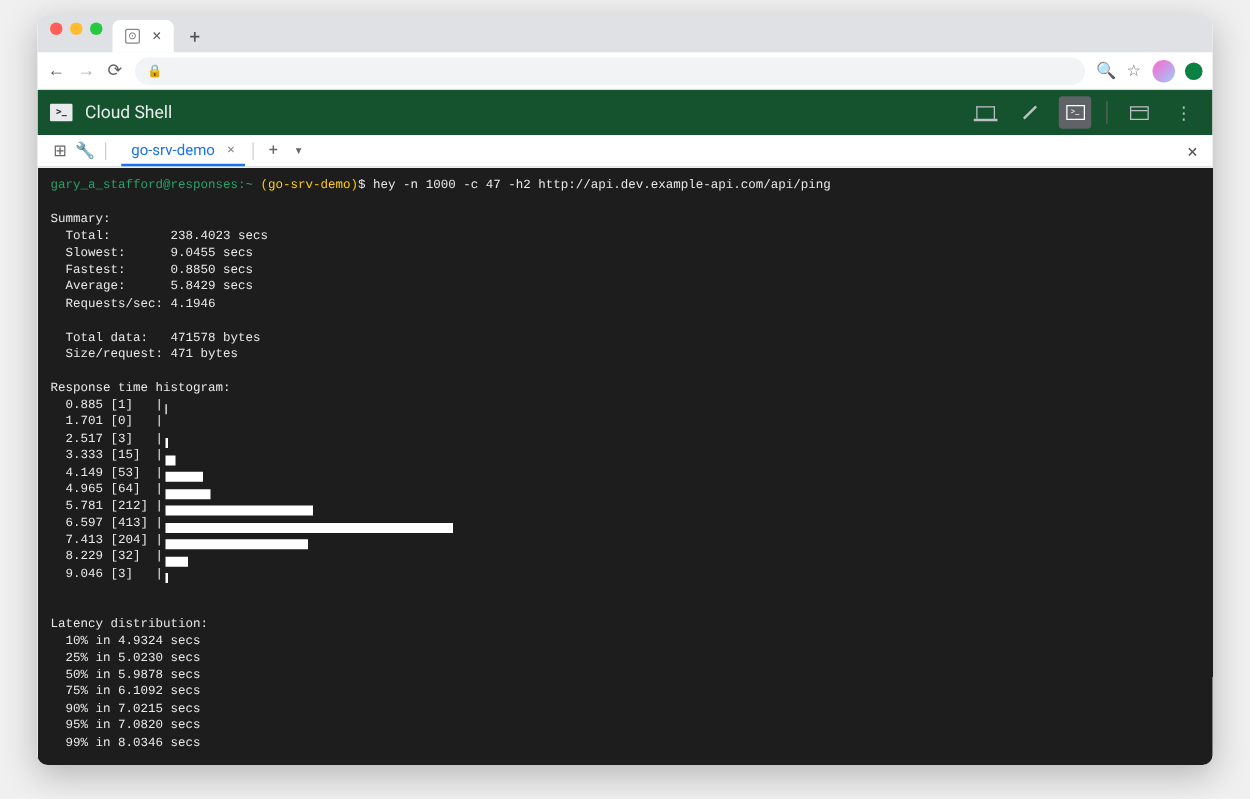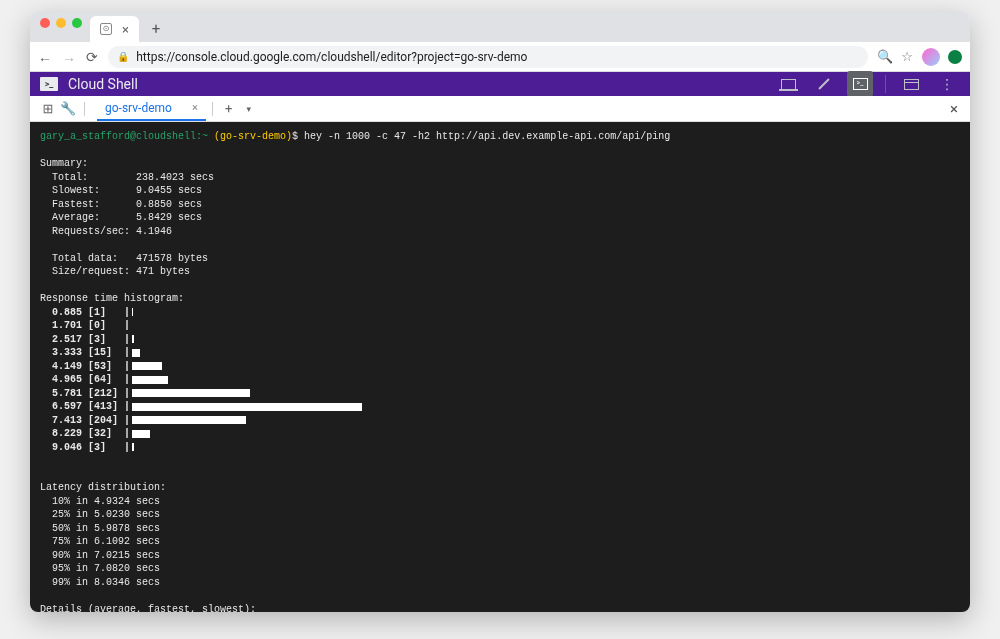--- a/index.html
+++ b/index.html
@@ -46,21 +46,21 @@
     font-size:12px; color:#202124;
   }
   .lock{color:#5f6368;font-size:10px;}
   .url-bar .ric{display:flex;gap:8px;align-items:center;}
   .ric .ico{width:14px;height:14px;color:#757575;font-size:13px;display:flex;align-items:center;justify-content:center;}
   .avatar{width:18px;height:18px;border-radius:50%;background:linear-gradient(135deg,#f6c,#9cf);}
   .gdot{width:14px;height:14px;border-radius:50%;background:#0b8043;}
 
   
   .cs-header{
-    height:24px; background:#4c1d95; color:#e8eaed;
+    height:36px; background:#14532d; color:#e8eaed;
     display:flex; align-items:center; padding:0 10px; gap:10px;
     font-size:14px;
   }
   .cs-logo{width:18px;height:14px;background:#e8eaed;display:inline-block;position:relative;border-radius:1px;}
   .cs-logo::before{content:">_";position:absolute;inset:0;color:#3c4043;font-size:9px;line-height:14px;text-align:center;font-weight:bold;}
   .cs-header .spacer{flex:1;}
   .hbtn{width:26px;height:26px;display:flex;align-items:center;justify-content:center;color:#bdc1c6;font-size:14px;border-radius:3px;}
   .hbtn.active{background:#5f6368;color:#fff;}
   .hbtn .laptop{width:15px;height:10px;border:1.5px solid currentColor;border-bottom:none;position:relative;}
   .hbtn .laptop::after{content:"";position:absolute;left:-3px;right:-3px;bottom:-2px;height:2px;background:currentColor;}
@@ -72,40 +72,40 @@
   .hbar-divider{width:1px;height:18px;background:#5f6368;margin:0 2px;}
 
   
   .editor-tb{
     height:26px; background:#fff; border-bottom:1px solid #ddd;
     display:flex; align-items:center; padding:0 8px;
     font-size:12px; color:#555;
   }
   .tb-icon{width:20px;height:20px;display:flex;align-items:center;justify-content:center;color:#666;font-size:13px;}
   .file-tab{
-    display:flex;align-items:center;gap:20px;padding:0 8px;height:100%;
+    display:flex;align-items:center;gap:10px;padding:0 8px;height:100%;
     color:#1a73e8;border-bottom:2px solid #1a73e8;margin-left:6px;
     font-size:12px;
   }
   .file-tab .x{color:#888;font-size:11px;}
   .editor-tb .sep{width:1px;height:14px;background:#ccc;margin:0 6px;}
   .editor-tb .spacer{flex:1;}
   .close-big{font-size:15px;color:#555;padding:0 4px;}
 
   
   .terminal{
     flex:1; background:#1d1d1d; color:#e8e8e8;
     font-family:Menlo,Consolas,"Courier New",monospace;
     font-size:10px; line-height:1.35;
     padding:8px 10px; overflow:auto; white-space:pre;
   }
   .prompt-user{color:#26a269;}
   .prompt-proj{color:#ffcc00;}
   .cmd{color:#e8e8e8;}
-  .hist-row{display:inline-flex;align-items:center;font-weight:bold;}
+  .hist-row{display:inline-flex;align-items:flex-end;}
   .hist-bar{display:inline-block;height:8px;background:#fff;margin-left:2px;}
 </style>
 </head>
 <body>
 
 <div class="window">
 
   <div class="chrome-tabs">
     <div class="traffic">
       <span class="dot red"></span>
@@ -118,21 +118,20 @@
     </div>
     <div class="newtab">+</div>
   </div>
 
   <div class="url-bar">
     <span class="arrow">←</span>
     <span class="arrow" style="color:#b0b0b0;">→</span>
     <span class="arrow">⟳</span>
     <div class="addr">
       <span class="lock">🔒</span>
-      <span>https://console.cloud.google.com/cloudshell/editor?project=go-srv-demo</span>
     </div>
     <div class="ric">
       <span class="ico">🔍</span>
       <span class="ico">☆</span>
       <span class="avatar"></span>
       <span class="gdot"></span>
     </div>
   </div>
 
   <div class="cs-header">
@@ -163,21 +162,21 @@
       <span>go-srv-demo</span>
       <span class="x">×</span>
     </div>
     <span class="sep"></span>
     <span class="tb-icon">+</span>
     <span class="tb-icon" style="font-size:9px;">▾</span>
     <span class="spacer"></span>
     <span class="close-big">×</span>
   </div>
 
-  <div class="terminal" id="term"><span class="prompt-user">gary_a_stafford@cloudshell:</span><span class="prompt-user">~</span> <span class="prompt-proj">(go-srv-demo)</span><span>$ </span><span class="cmd">hey -n 1000 -c 47 -h2 http://api.dev.example-api.com/api/ping</span>
+  <div class="terminal" id="term"><span class="prompt-user">gary_a_stafford@responses:</span><span class="prompt-user">~</span> <span class="prompt-proj">(go-srv-demo)</span><span>$ </span><span class="cmd">hey -n 1000 -c 47 -h2 http://api.dev.example-api.com/api/ping</span>
 
 Summary:
   Total:        238.4023 secs
   Slowest:      9.0455 secs
   Fastest:      0.8850 secs
   Average:      5.8429 secs
   Requests/sec: 4.1946
 
   Total data:   471578 bytes
   Size/request: 471 bytes

